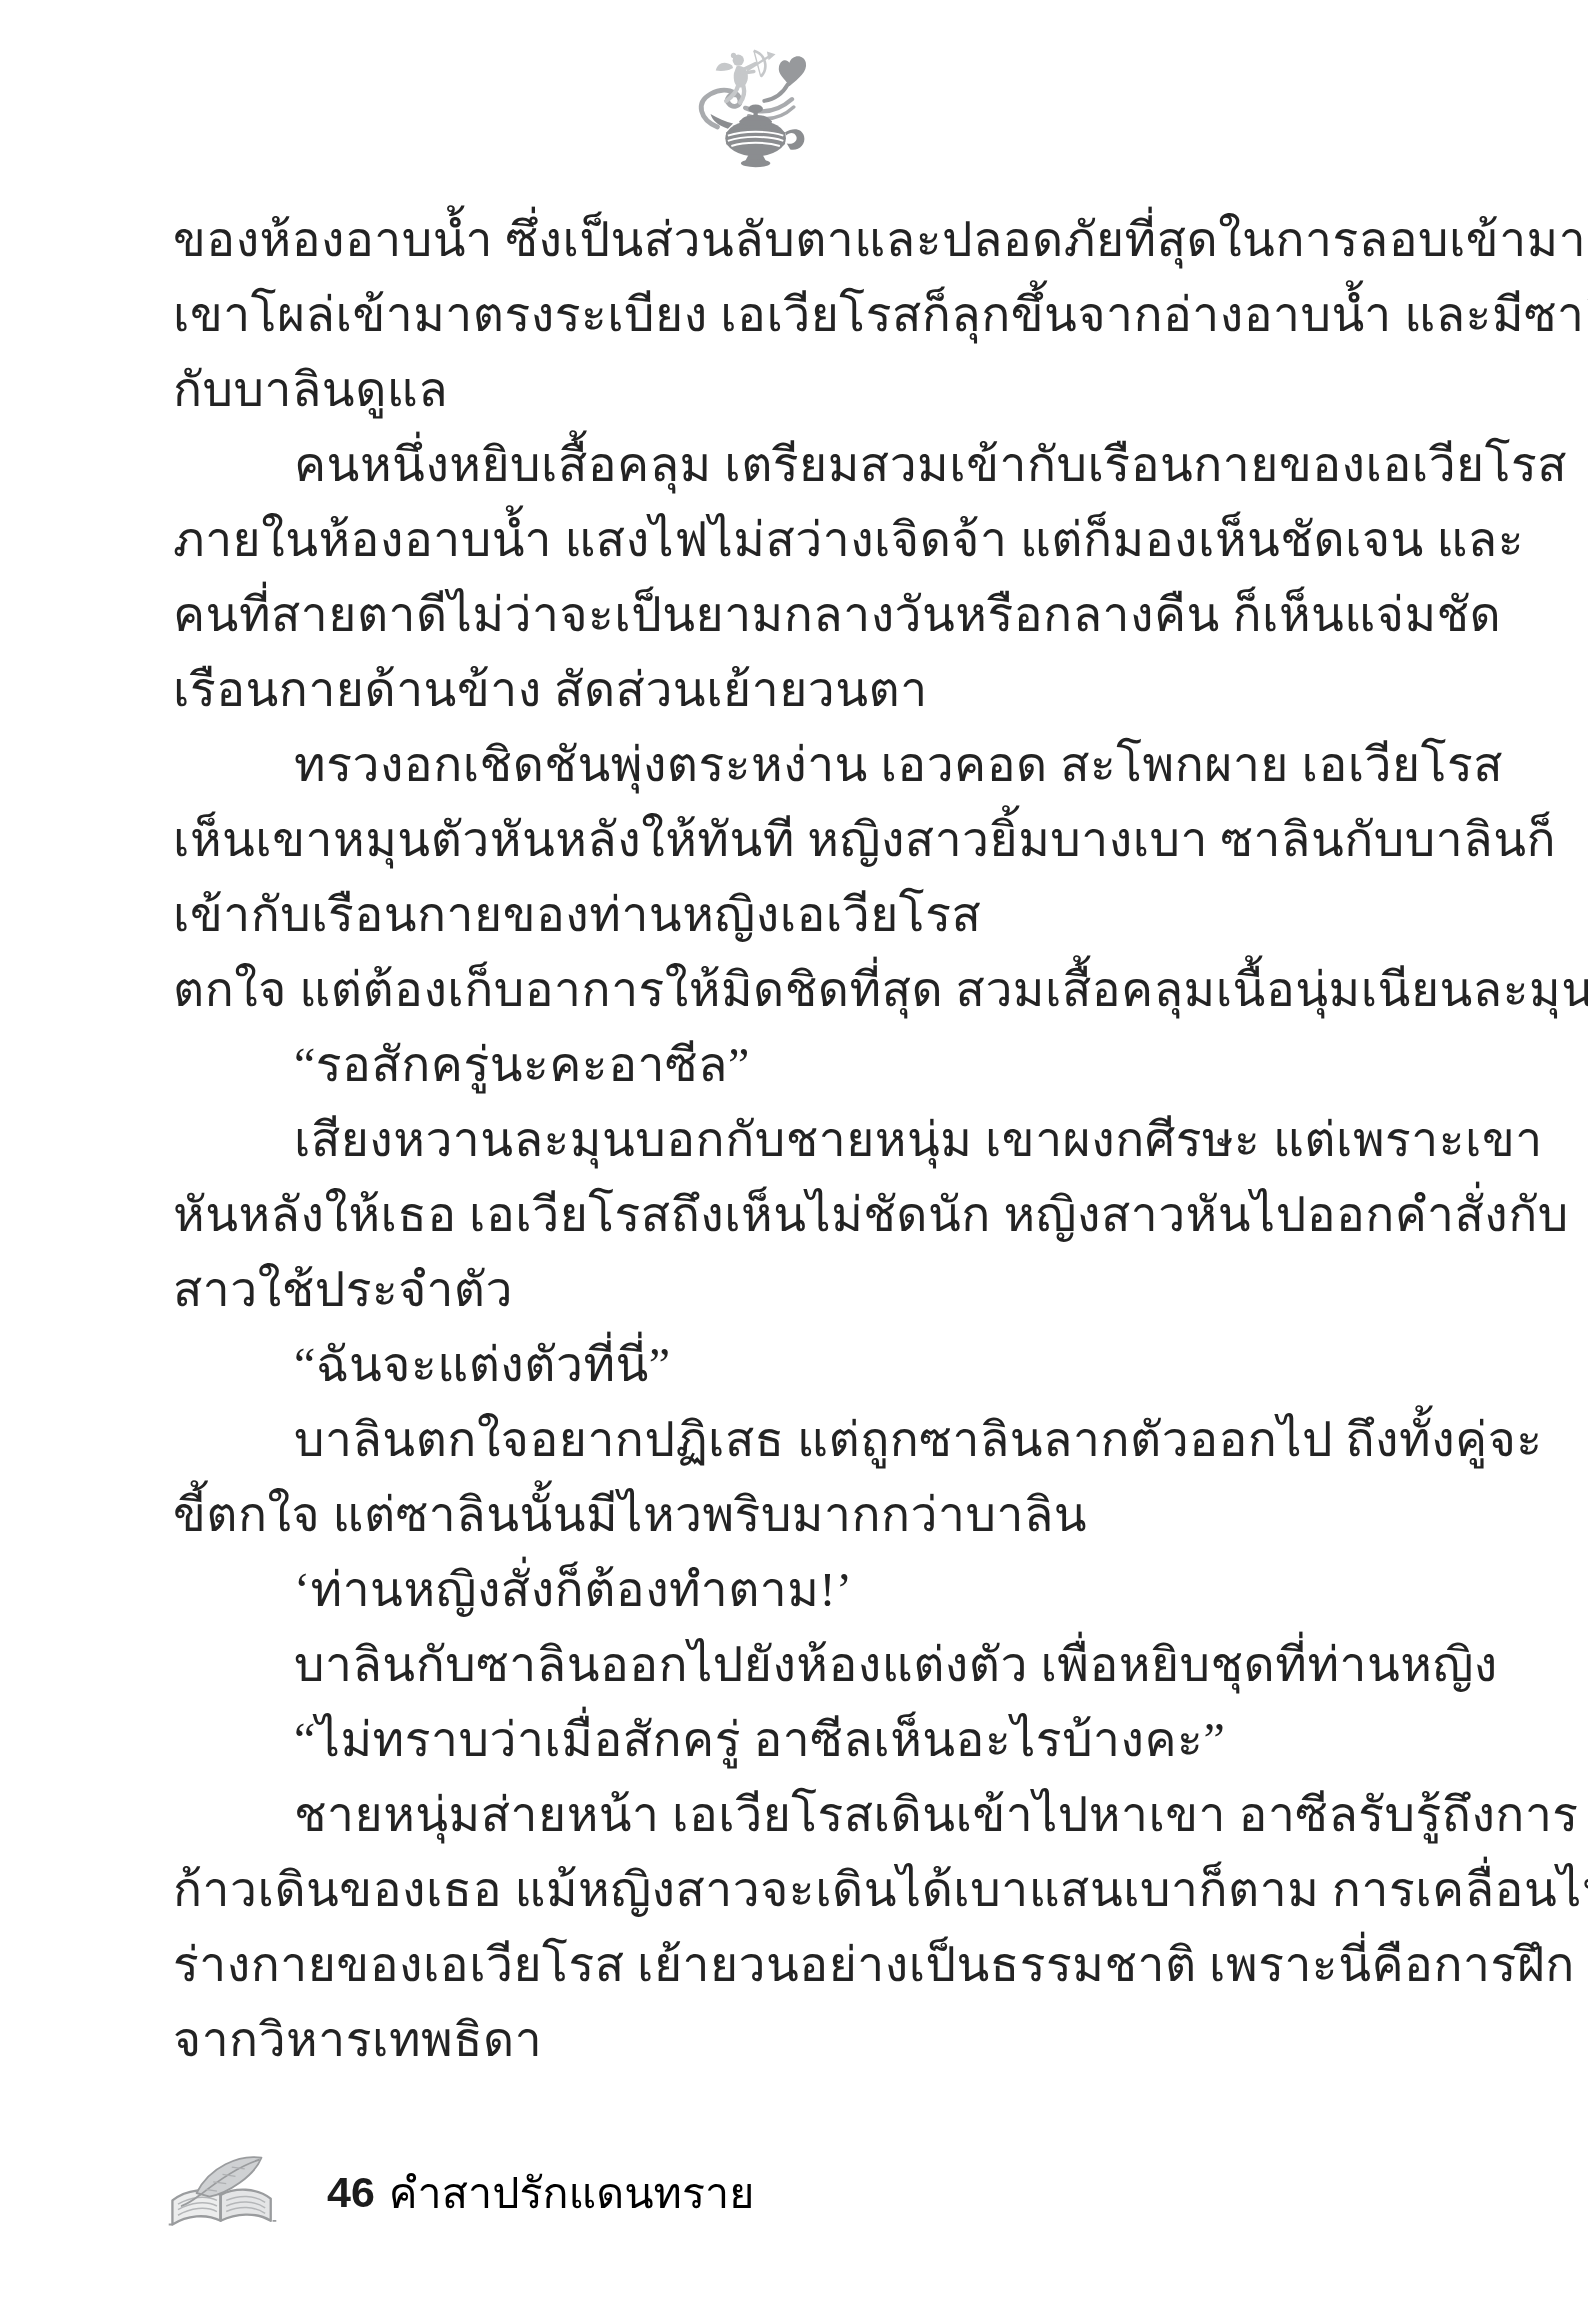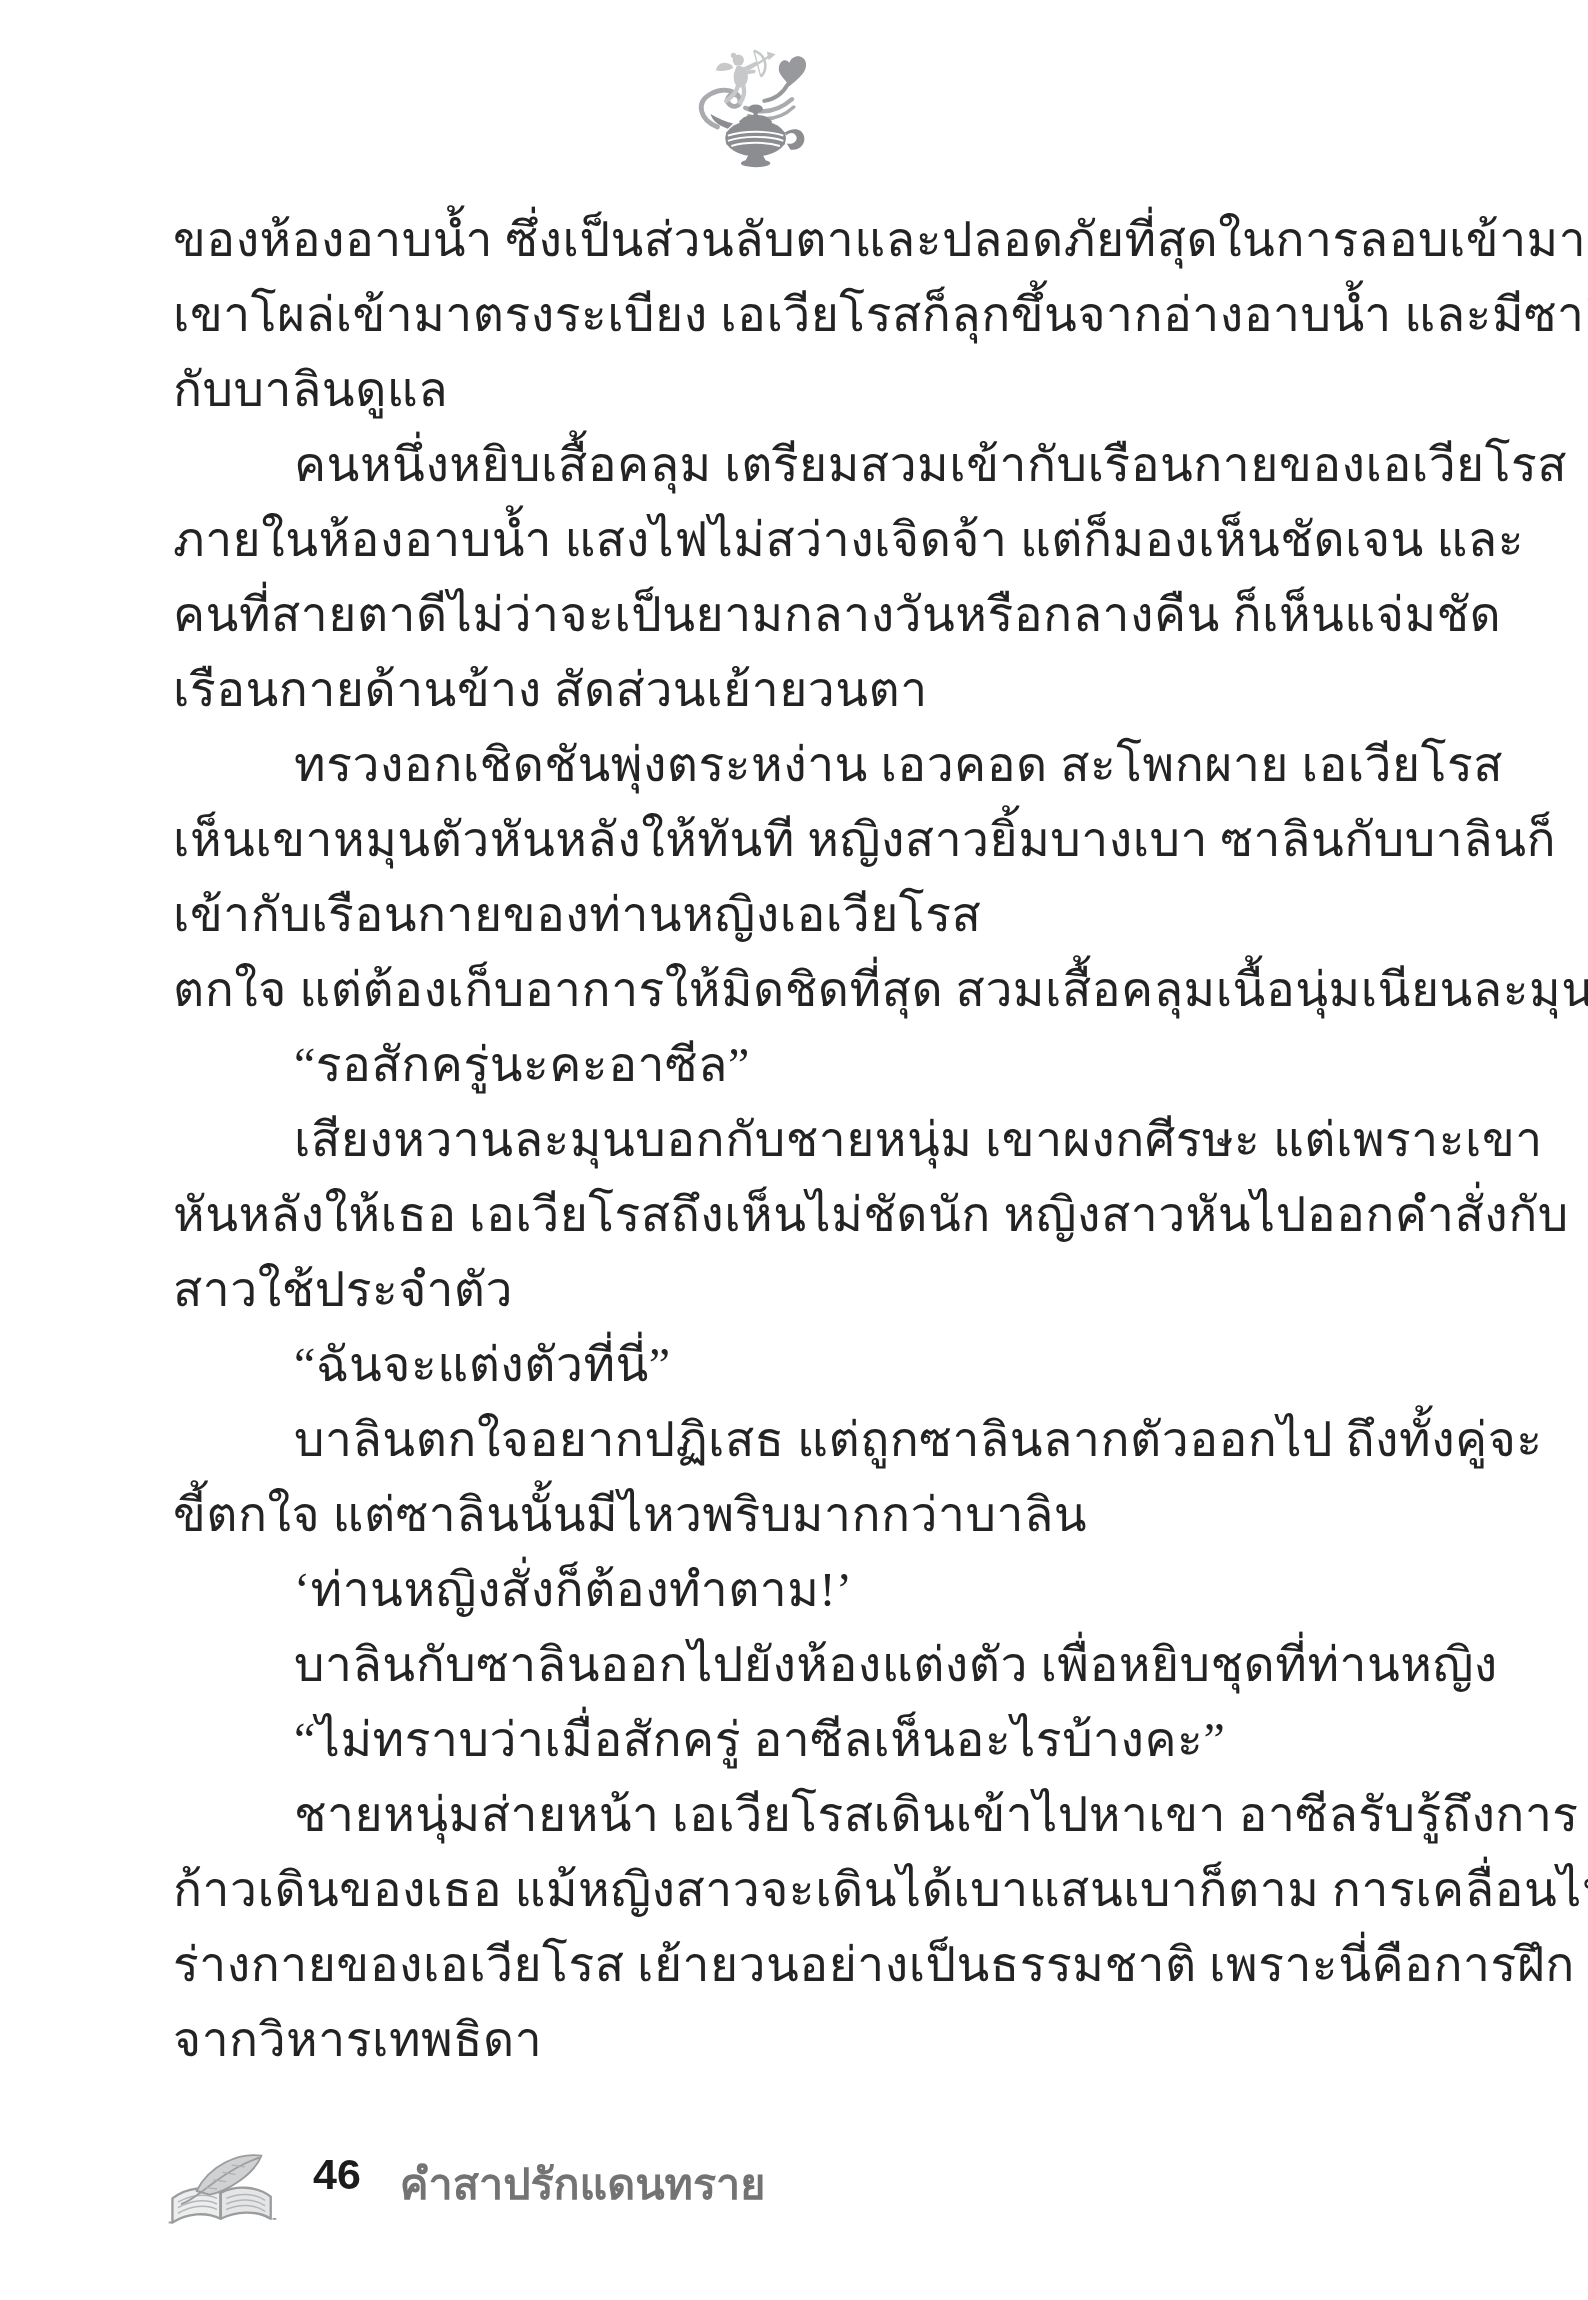--- a/index.html
+++ b/index.html
@@ -39,35 +39,35 @@
   }
   .line.indent { padding-left: 121px; }
   .line.italic { }
 
   
   .footer {
     position: absolute;
     left: 165px; top: 2150px;
     height: 85px;
     display: flex;
-    align-items: flex-start;
+    align-items: center;
+    gap: 14px;
   }
   .footer-icon { width: 115px; height: 82px; }
   .footer-pageno {
     margin-left: 33px;
     font-weight: bold;
     font-size: 43px;
     color: #1c1c1c;
     font-family: "Liberation Sans", sans-serif;
   }
   .footer-title {
-    margin-left: 39px;
-    font-weight: bold;
+    font-weight: normal;
     font-size: 43px;
-    color: #737373;
+    color: #000000;
   }
 </style>
 </head>
 <body>
 
 <div class="page">
 
   <svg class="ornament" viewBox="0 0 150 150" xmlns="http://www.w3.org/2000/svg">
 
     <g fill="none" stroke="#a9abae" stroke-linecap="round">

